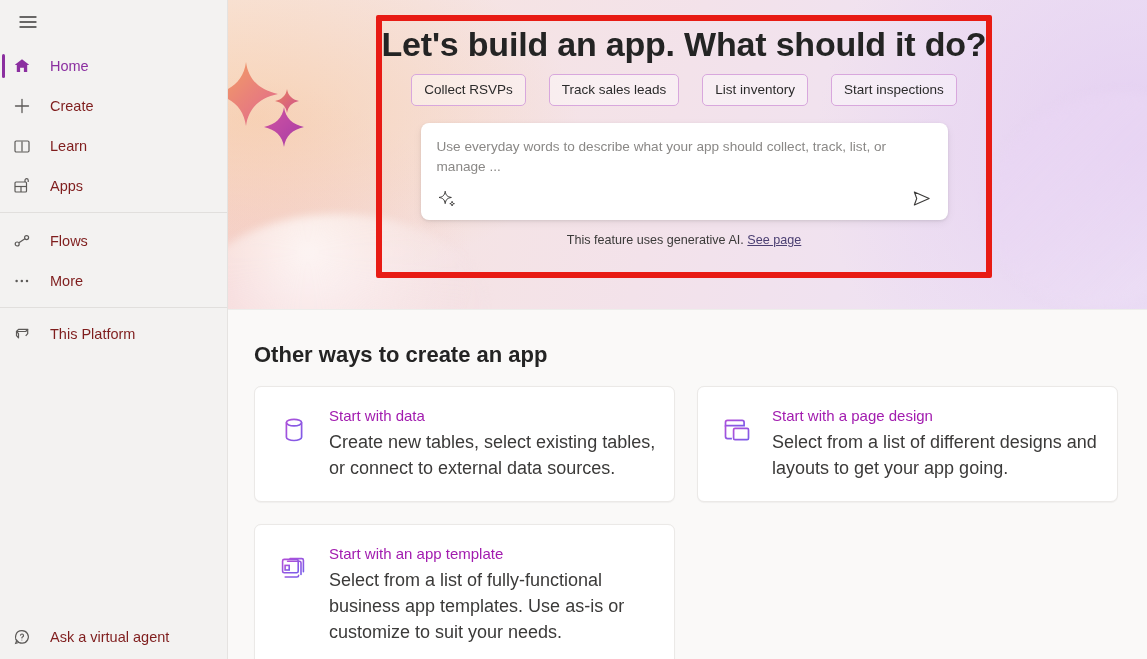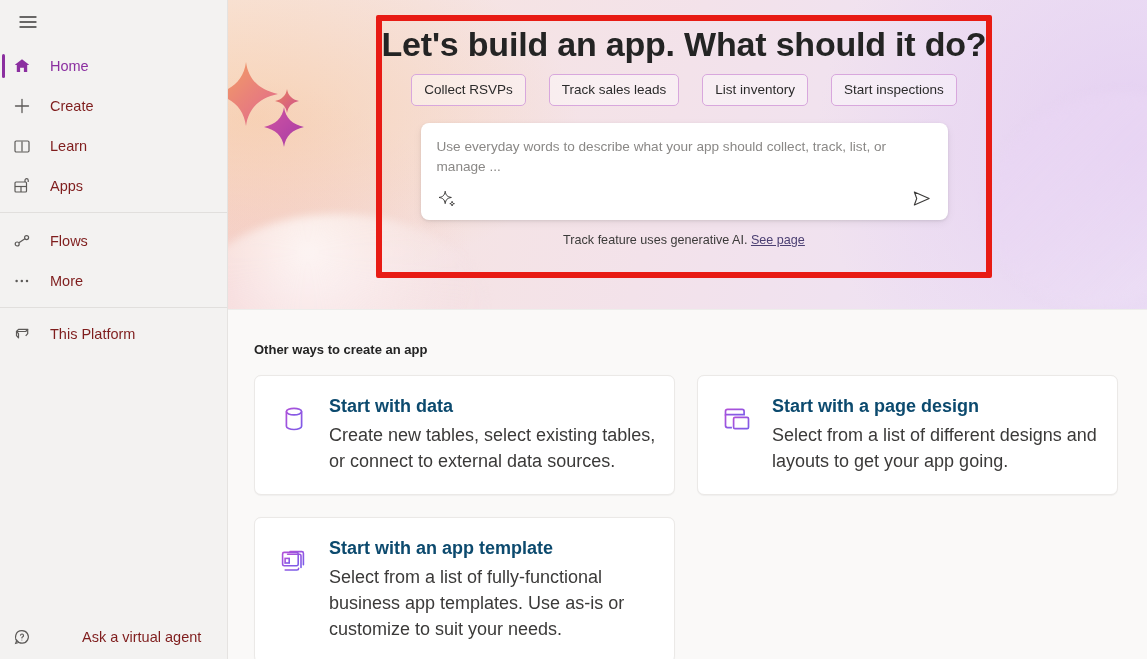--- a/index.html
+++ b/index.html
@@ -121,34 +121,34 @@
   .icon-btn.send { justify-content: flex-end; }
 
   .hero-foot {
     margin-top: 13px; font-size: 12.6px; color: #3b3a39; text-align: center;
   }
   .hero-foot a { color: #4b3f72; text-decoration: underline; cursor: pointer; }
 
   
   .section { padding: 32px 28px 0 26px; }
   .section-title {
-    font-size: 13px; font-weight: bold; color: #242424; margin-bottom: 18px;
+    font-size: 22px; font-weight: bold; color: #242424; margin-bottom: 18px;
   }
   .cards { display: flex; flex-wrap: wrap; gap: 22px; }
   .card {
     width: 421px; min-height: 103px; background: #ffffff;
     border: 1px solid #ebe9e7; border-radius: 7px;
     display: flex; align-items: flex-start; gap: 16px;
     padding: 20px 18px 20px 20px; cursor: pointer;
     box-shadow: 0 0.5px 1px rgba(0,0,0,0.045);
   }
   .card-ico { flex: 0 0 38px; width: 38px; height: 38px; display: flex;
     align-items: center; justify-content: center; margin-top: 4px; }
   .card-body { flex: 1; }
-  .card-title { font-size: 18px; font-weight: bold; color: #0c4a6e; margin-bottom: 5px; }
+  .card-title { font-size: 15px; font-weight: normal; color: #a21caf; margin-bottom: 5px; }
   .card-desc { font-size: 18px; color: #3b3a39; line-height: 1.45; }
 </style>
 </head>
 <body>
 
 <div id="app">
 
   <nav class="sidebar">
 
     <div class="hamburger-row">
@@ -255,21 +255,21 @@
             <path d="M4.5 7.5h9.2l2-2.2H6.5z"></path>
             <path d="M4.5 7.5v4.2l2 2.2V9.7z"></path>
             <path d="M15.7 5.3v4.4l-2 2.2"></path>
           </g>
         </svg>
       </span>
       <span class="lbl">This Platform</span>
     </div>
 
     <div class="sidebar-bottom">
-      <div class="nav-item" style="height:44px;gap:32px;">
+      <div class="nav-item" style="height:44px;">
         <span class="ico">
           <svg width="20" height="20" viewBox="0 0 20 20">
             <g fill="none" stroke="currentColor" stroke-width="1.2">
               <path d="M10 3.6a6.3 6.3 0 1 1-5.2 9.8l-1.1 3 3.1-1a6.3 6.3 0 0 1 3.2-11.8z"></path>
               <path d="M8.55 8.2a1.5 1.5 0 1 1 1.9 1.75c-.4.17-.52.48-.52.95" stroke-linecap="round"></path>
               <circle cx="9.9" cy="13" r="0.5" fill="currentColor" stroke="none"></circle>
             </g>
           </svg>
         </span>
         <span class="lbl">Ask a virtual agent</span>
@@ -345,21 +345,21 @@
             </div>
             <div class="icon-btn send">
               <svg width="21" height="21" viewBox="0 0 22 22">
                 <path d="M3.5 4.2 19 11 3.5 17.8 6 11z" fill="none" stroke="#3b3a39" stroke-width="1.15" stroke-linejoin="round"></path>
               </svg>
             </div>
           </div>
         </div>
 
         <div class="hero-foot">
-          <span>Track feature uses generative AI.</span>
+          <span>This feature uses generative AI.</span>
           <a>See page</a>
         </div>
       </div>
     </section>
 
     <section class="section">
       <h2 class="section-title">Other ways to create an app</h2>
 
       <div class="cards">
 

